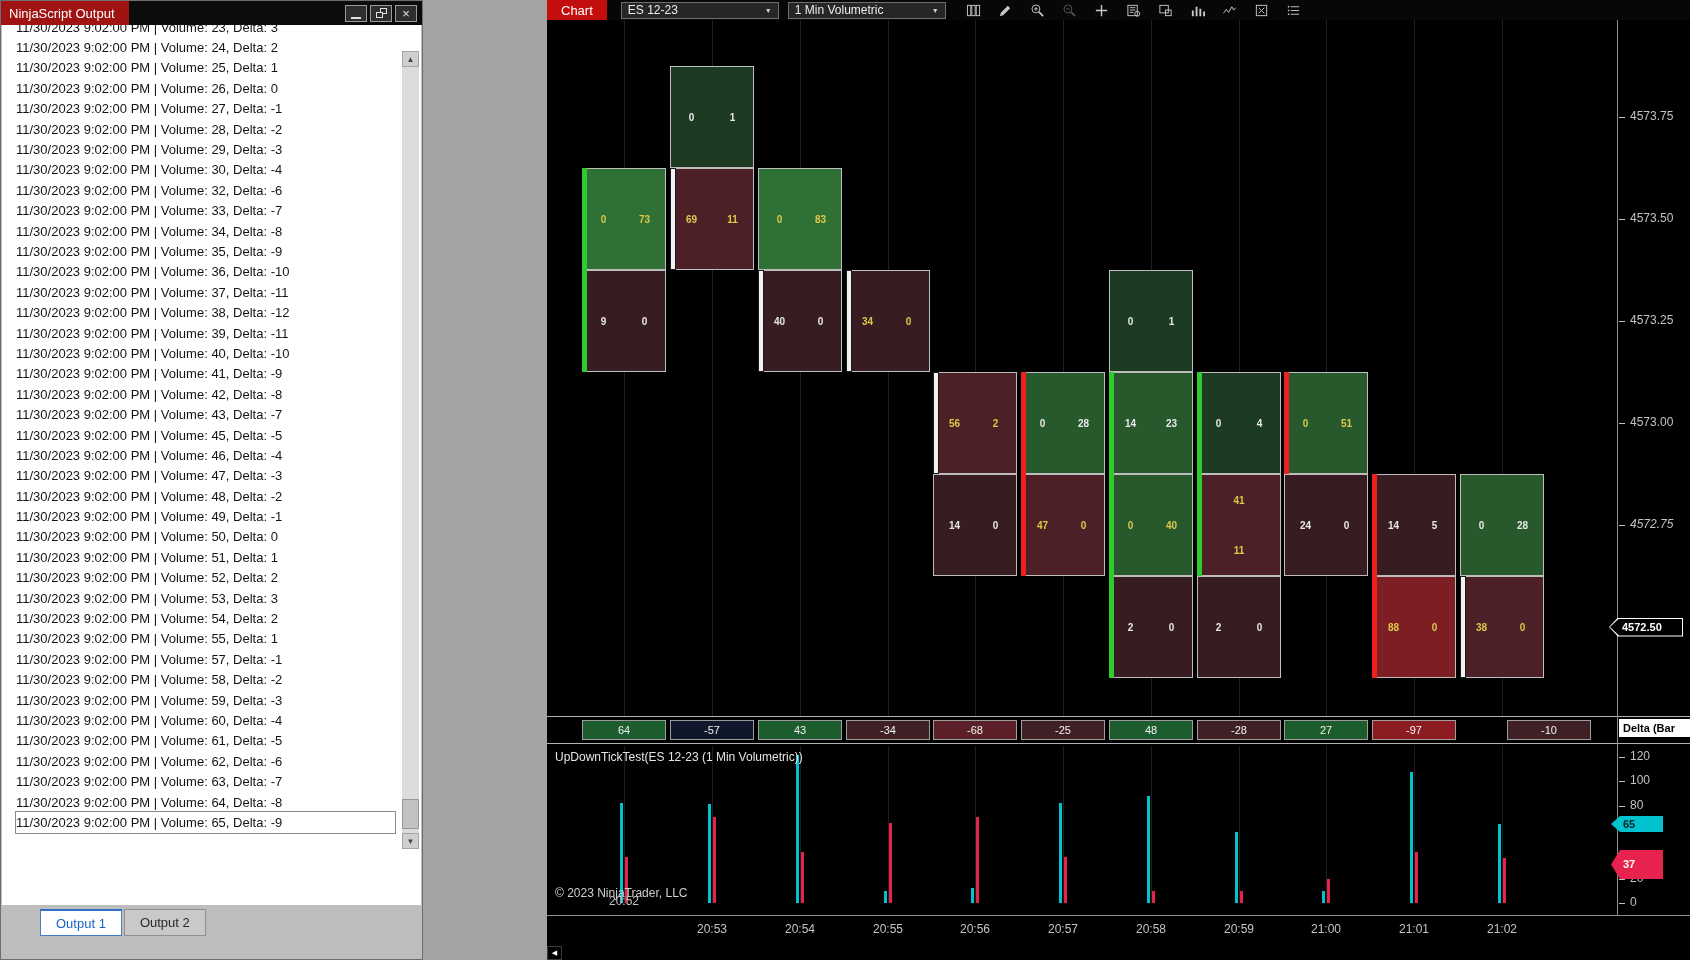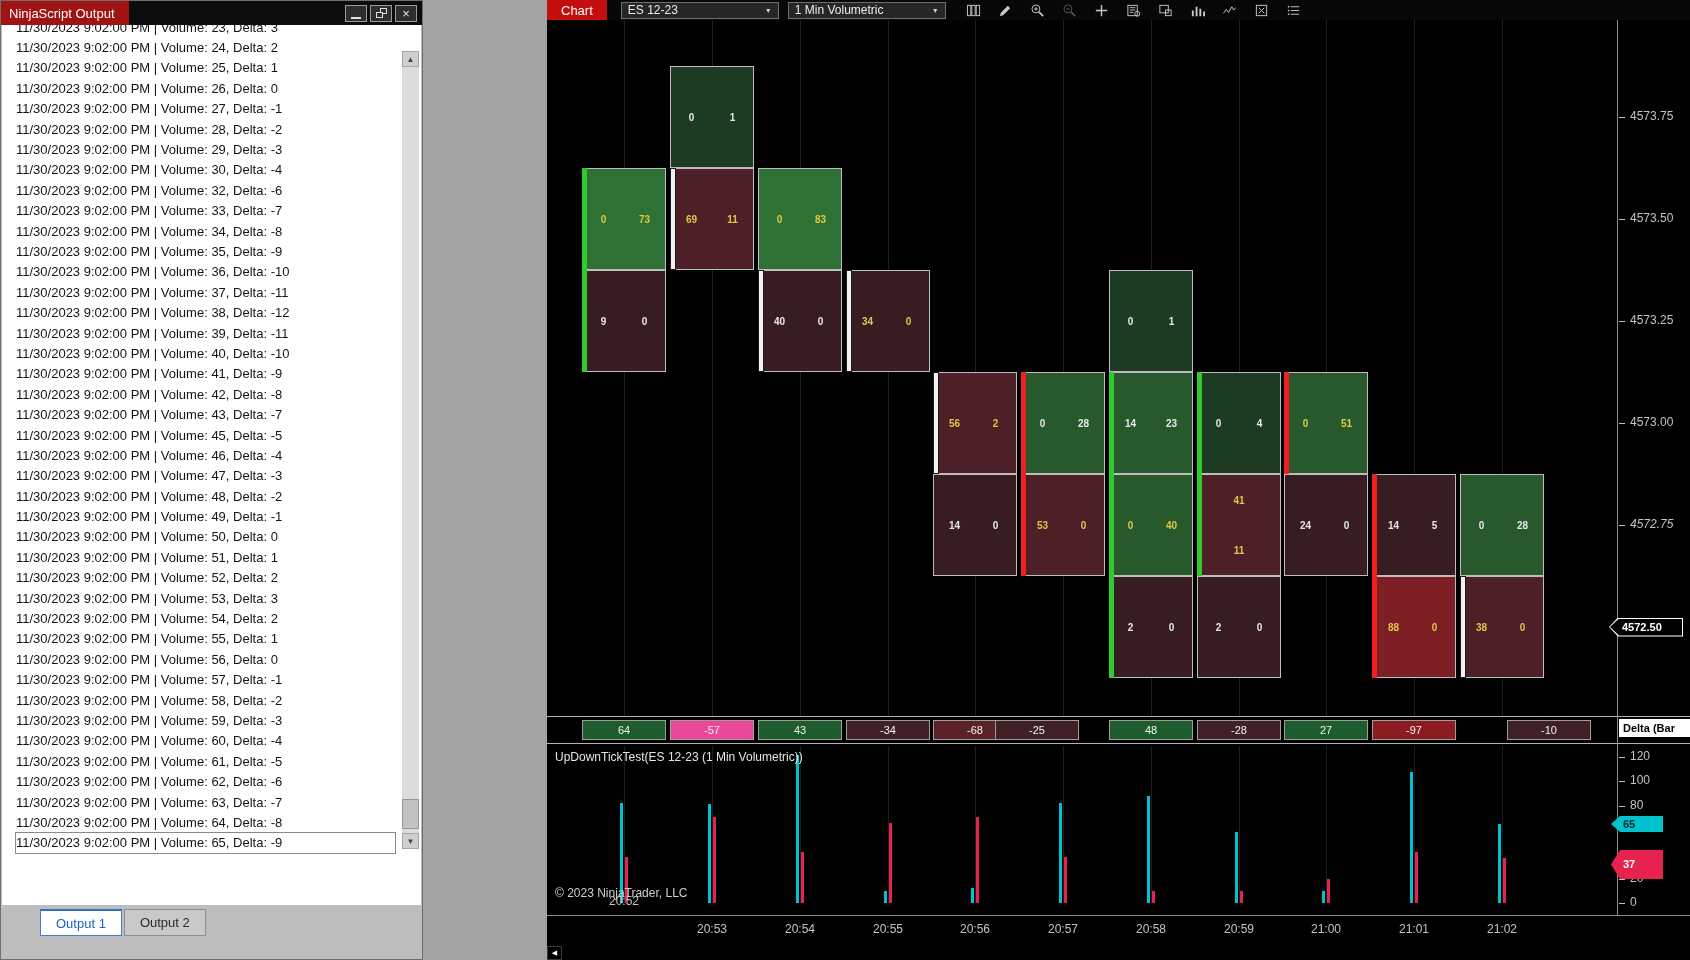--- a/index.html
+++ b/index.html
@@ -109,21 +109,20 @@
           <div class="log-line">11/30/2023 9:02:00 PM | Volume: 46, Delta: -4</div>
           <div class="log-line">11/30/2023 9:02:00 PM | Volume: 47, Delta: -3</div>
           <div class="log-line">11/30/2023 9:02:00 PM | Volume: 48, Delta: -2</div>
           <div class="log-line">11/30/2023 9:02:00 PM | Volume: 49, Delta: -1</div>
           <div class="log-line">11/30/2023 9:02:00 PM | Volume: 50, Delta: 0</div>
           <div class="log-line">11/30/2023 9:02:00 PM | Volume: 51, Delta: 1</div>
           <div class="log-line">11/30/2023 9:02:00 PM | Volume: 52, Delta: 2</div>
           <div class="log-line">11/30/2023 9:02:00 PM | Volume: 53, Delta: 3</div>
           <div class="log-line">11/30/2023 9:02:00 PM | Volume: 54, Delta: 2</div>
           <div class="log-line">11/30/2023 9:02:00 PM | Volume: 55, Delta: 1</div>
-          <div class="log-line">11/30/2023 9:02:00 PM | Volume: 56, Delta: 0</div>
           <div class="log-line">11/30/2023 9:02:00 PM | Volume: 57, Delta: -1</div>
           <div class="log-line">11/30/2023 9:02:00 PM | Volume: 58, Delta: -2</div>
           <div class="log-line">11/30/2023 9:02:00 PM | Volume: 59, Delta: -3</div>
           <div class="log-line">11/30/2023 9:02:00 PM | Volume: 60, Delta: -4</div>
           <div class="log-line">11/30/2023 9:02:00 PM | Volume: 61, Delta: -5</div>
           <div class="log-line">11/30/2023 9:02:00 PM | Volume: 62, Delta: -6</div>
           <div class="log-line">11/30/2023 9:02:00 PM | Volume: 63, Delta: -7</div>
           <div class="log-line">11/30/2023 9:02:00 PM | Volume: 64, Delta: -8</div>
           <div class="log-line selected">11/30/2023 9:02:00 PM | Volume: 65, Delta: -9</div>
         </div>
@@ -175,21 +174,21 @@
         <div class="delta-box" style="left: 35px; top: 720px; width: 84px; background: rgb(29, 92, 44);">64</div>
         <div class="fp-cell" style="left: 123px; top: 66px; width: 84px; height: 102px; background: rgb(29, 58, 34); color: rgb(232, 232, 232);">
           <span>0</span>
           <span>1</span>
         </div>
         <div class="fp-cell" style="left: 123px; top: 168px; width: 84px; height: 102px; background: rgb(77, 32, 39); color: rgb(221, 200, 74);">
           <span>69</span>
           <span>11</span>
         </div>
         <div class="fp-strip white" style="left: 123px; top: 168px; height: 102px; background: rgb(242, 242, 242);"></div>
-        <div class="delta-box" style="left: 123px; top: 720px; width: 84px; background: #ec4899;">-57</div>
+        <div class="delta-box" style="left: 123px; top: 720px; width: 84px; background: #0f172a;">-57</div>
         <div class="fp-cell" style="left: 211px; top: 168px; width: 84px; height: 102px; background: rgb(47, 112, 53); color: rgb(221, 200, 74);">
           <span>0</span>
           <span>83</span>
         </div>
         <div class="fp-cell" style="left: 211px; top: 270px; width: 84px; height: 102px; background: rgb(55, 29, 33); color: rgb(232, 232, 232);">
           <span>40</span>
           <span>0</span>
         </div>
         <div class="fp-strip white" style="left: 211px; top: 270px; height: 102px; background: rgb(242, 242, 242);"></div>
         <div class="delta-box" style="left: 211px; top: 720px; width: 84px; background: rgb(29, 92, 44);">43</div>
@@ -207,25 +206,25 @@
           <span>14</span>
           <span>0</span>
         </div>
         <div class="fp-strip white" style="left: 386px; top: 372px; height: 102px; background: rgb(242, 242, 242);"></div>
         <div class="delta-box" style="left: 386px; top: 720px; width: 84px; background: rgb(92, 33, 40);">-68</div>
         <div class="fp-cell" style="left: 474px; top: 372px; width: 84px; height: 102px; background: rgb(39, 89, 45); color: rgb(232, 232, 232);">
           <span>0</span>
           <span>28</span>
         </div>
         <div class="fp-cell" style="left: 474px; top: 474px; width: 84px; height: 102px; background: rgb(77, 32, 39); color: rgb(221, 200, 74);">
-          <span>53</span>
+          <span>47</span>
           <span>0</span>
         </div>
         <div class="fp-strip" style="left: 474px; top: 372px; height: 204px; background: rgb(239, 32, 32);"></div>
-        <div class="delta-box" style="left: 448px; top: 720px; width: 84px; background: rgb(63, 33, 37);">-25</div>
+        <div class="delta-box" style="left: 474px; top: 720px; width: 84px; background: rgb(63, 33, 37);">-25</div>
         <div class="fp-cell" style="left: 562px; top: 270px; width: 84px; height: 102px; background: rgb(29, 58, 34); color: rgb(232, 232, 232);">
           <span>0</span>
           <span>1</span>
         </div>
         <div class="fp-cell" style="left: 562px; top: 372px; width: 84px; height: 102px; background: rgb(39, 89, 45); color: rgb(232, 232, 232);">
           <span>14</span>
           <span>23</span>
         </div>
         <div class="fp-cell" style="left: 562px; top: 474px; width: 84px; height: 102px; background: rgb(39, 89, 45); color: rgb(221, 200, 74);">
           <span>0</span>

